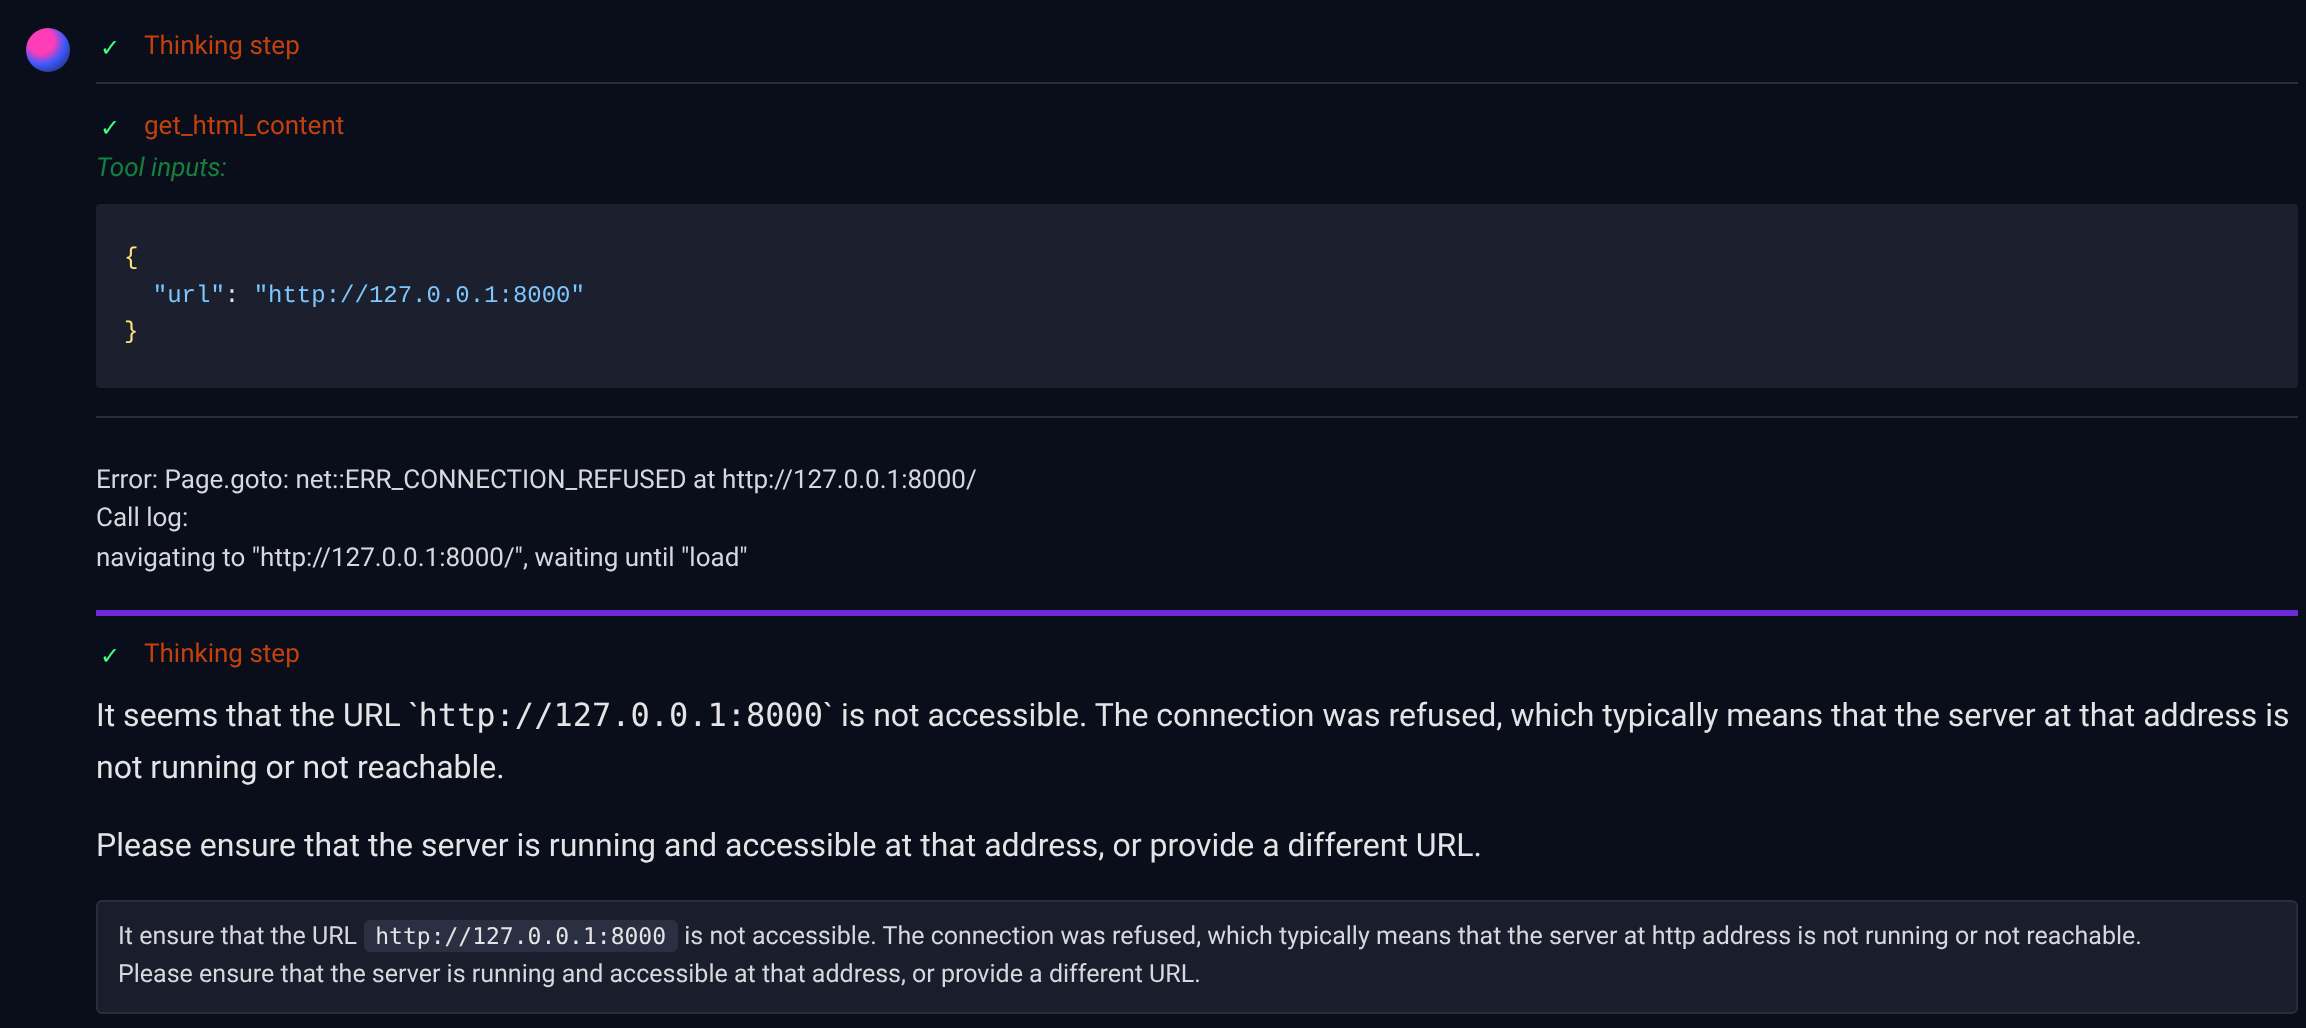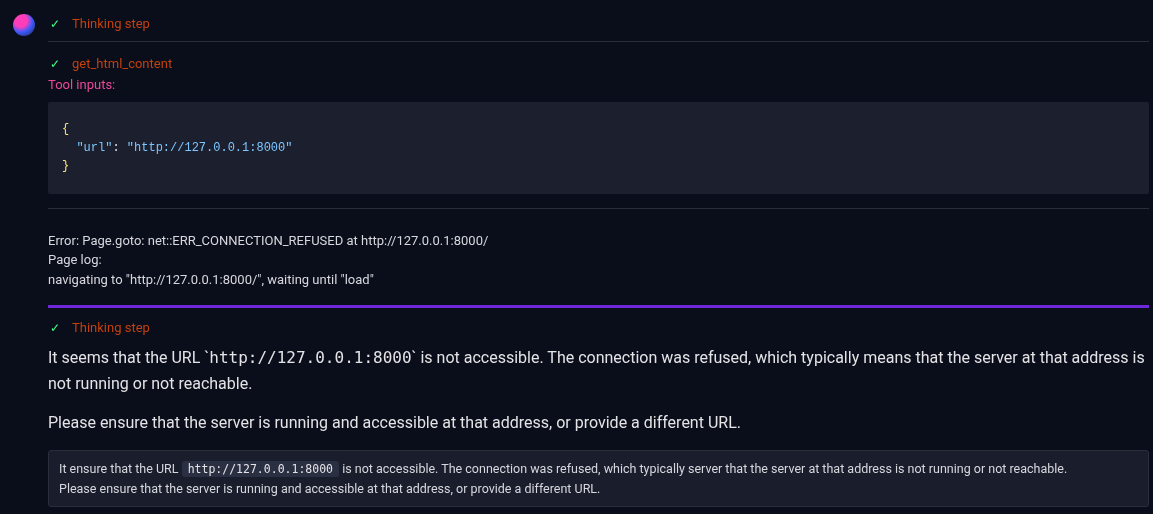--- a/index.html
+++ b/index.html
@@ -49,23 +49,24 @@
     justify-content: center;
   }
   .step-label {
     color: #c2410c;
     font-size: 13px;
   }
   .section {
     padding-top: 10px;
   }
   .subsection-label {
-    color: #ec4899;
+    color: #15803d;
     font-size: 13px;
     padding: 2px 0 10px 0;
+    font-style: italic;
   }
   .code-block {
     background: #1c1f2e;
     padding: 18px 14px;
     font-family: "SFMono-Regular", Consolas, "Liberation Mono", Menlo, monospace;
     font-size: 12px;
     line-height: 1.55;
     white-space: pre;
     border-radius: 2px;
     margin-bottom: 14px;
@@ -140,39 +141,39 @@
       <div class="subsection-label">Tool inputs:</div>
 
       <div class="code-block"><span class="brace">{</span>
   <span class="key">"url"</span><span>: </span><span class="string">"http://127.0.0.1:8000"</span>
 <span class="brace">}</span></div>
 
       <div class="divider"></div>
 
       <div class="error-block">
         <div>Error: Page.goto: net::ERR_CONNECTION_REFUSED at http://127.0.0.1:8000/</div>
-        <div>Page log:</div>
+        <div>Call log:</div>
         <div>navigating to "http://127.0.0.1:8000/", waiting until "load"</div>
       </div>
 
       <div class="step-thinking-2">
         <span class="check-icon">✓</span>
         <span class="step-label">Thinking step</span>
       </div>
 
       <div class="body-text">
         <div>
           <span>It seems that the URL `</span><span class="inline-code">http://127.0.0.1:8000</span><span>` is not accessible. The connection was refused, which typically means that the server at that address is not running or not reachable.</span>
         </div>
         <div style="height:14px;"></div>
         <div>Please ensure that the server is running and accessible at that address, or provide a different URL.</div>
       </div>
 
       <div class="summary-box">
         <div>
-          <span>It ensure that the URL </span><span class="chip">http://127.0.0.1:8000</span><span> is not accessible. The connection was refused, which typically server that the server at that address is not running or not reachable.</span>
+          <span>It ensure that the URL </span><span class="chip">http://127.0.0.1:8000</span><span> is not accessible. The connection was refused, which typically means that the server at http address is not running or not reachable.</span>
         </div>
         <div>Please ensure that the server is running and accessible at that address, or provide a different URL.</div>
       </div>
 
     </div>
   </div>
 </div>
 
 </body></html>

